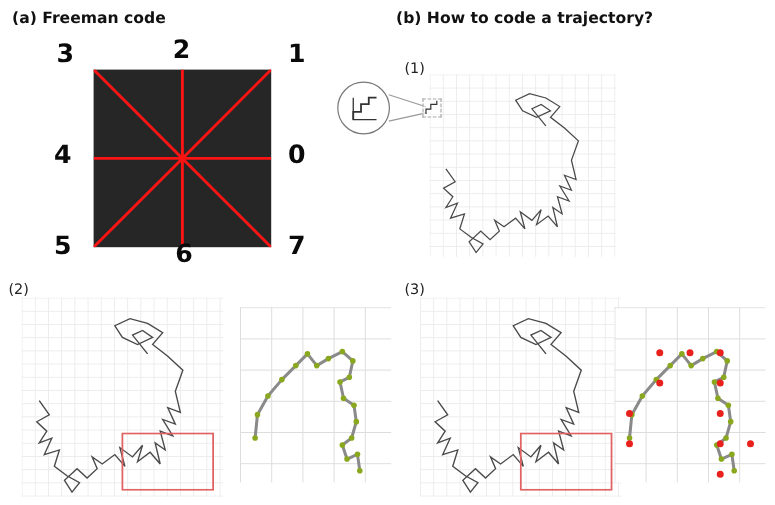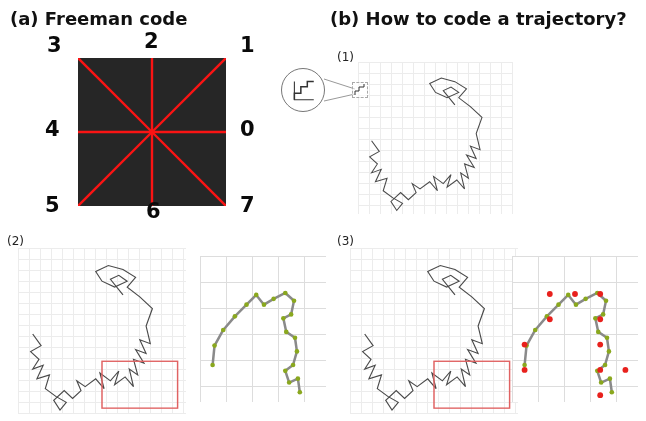--- a/index.html
+++ b/index.html
@@ -2,21 +2,21 @@
 <html><head>
 <meta charset="utf-8">
 <style>
   html,body{margin:0;padding:0;}
   body{
     width:646px;height:421px;position:relative;background:#ffffff;
     font-family:"DejaVu Sans","Liberation Sans",sans-serif;color:#111;
     overflow:hidden;
   }
   .abs{position:absolute;}
-  .panel-title{font-size:18px;font-weight:bold;}
+  .panel-title{font-size:13px;font-weight:bold;}
   .step-label{font-size:12px;font-weight:normal;color:#222;}
   .dir-num{font-size:21px;font-weight:600;color:#0a0a0a;}
   .freeman-square{background:#262626;}
   .grid-fine{
     background-color:#ffffff;
     background-image:
       linear-gradient(#ececec 1px, transparent 1px),
       linear-gradient(90deg,#ececec 1px, transparent 1px);
     background-size:11px 11px;
   }

